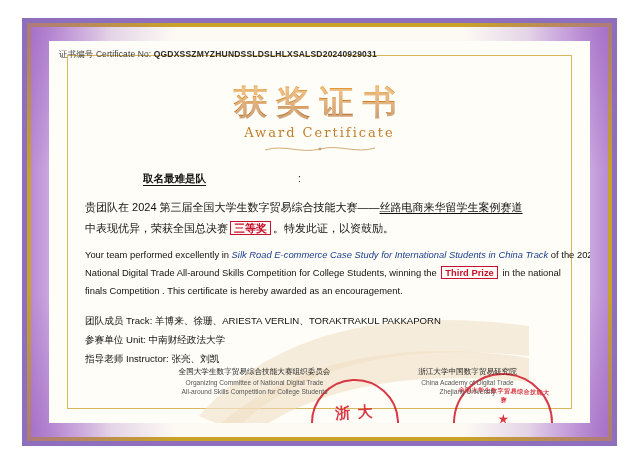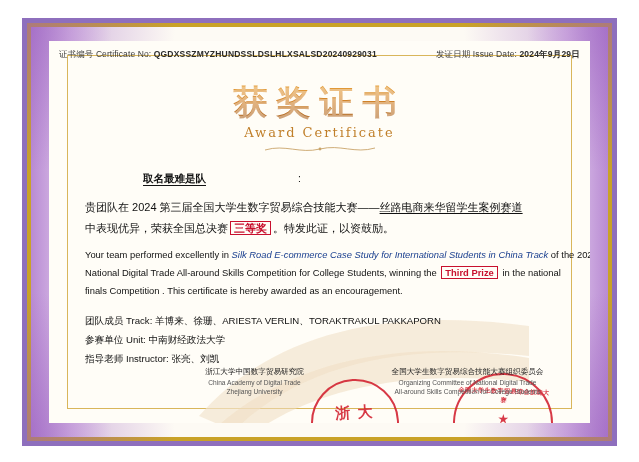--- a/index.html
+++ b/index.html
@@ -283,25 +283,20 @@
         <path d="M0,120 C70,40 180,10 330,30 L330,60 C190,45 95,75 35,135 Z" fill="#f3e4cd" opacity="0.75"></path>
         <path d="M10,138 C80,70 190,40 330,62 L330,86 C200,72 110,96 50,140 Z" fill="#efdcc0" opacity="0.6"></path>
       </svg>
 
       <div class="hdr">
         <div class="hdr-left">
           <span class="lbl">证书编号</span>
           <span class="lbl">Certificate No:</span>
           <span class="val">QGDXSSZMYZHUNDSSLDSLHLXSALSD20240929031</span>
         </div>
-        <div class="hdr-right">
-          <span class="lbl">发证日期</span>
-          <span class="lbl">Issue Date:</span>
-          <span class="val">2024年9月29日</span>
-        </div>
       </div>
 
       <div class="title-zone">
         <div class="title-cn">获奖证书</div>
         <div class="title-en">Award Certificate</div>
         <svg class="title-flourish" viewBox="0 0 120 10">
           <path d="M5,6 C25,0 40,10 60,5 C80,0 95,10 115,4" stroke="#c9a46a" stroke-width="0.9" fill="none"></path>
           <circle cx="60" cy="5" r="1.4" fill="#c9a46a"></circle>
         </svg>
       </div>
@@ -354,26 +349,26 @@
       <div class="seal seal-right">
         <div class="seal-inner">
           <div class="seal-arc">全国大学生数字贸易综合技能大赛</div>
           <div class="seal-star">★</div>
 
         </div>
       </div>
 
       <div class="orgs">
         <div class="org">
+          <div class="cn">全国大学生数字贸易综合技能大赛组织委员会</div>
+          <div class="en">Organizing Committee of National Digital Trade</div>
+          <div class="en">All-around Skills Competition for College Students</div>
+        </div>
+        <div class="org">
           <div class="cn">浙江大学中国数字贸易研究院</div>
           <div class="en">China Academy of Digital Trade</div>
           <div class="en">Zhejiang University</div>
         </div>
-        <div class="org">
-          <div class="cn">全国大学生数字贸易综合技能大赛组织委员会</div>
-          <div class="en">Organizing Committee of National Digital Trade</div>
-          <div class="en">All-around Skills Competition for College Students</div>
-        </div>
       </div>
 
     </div>
   </div>
 </div>
 
 </body></html>

